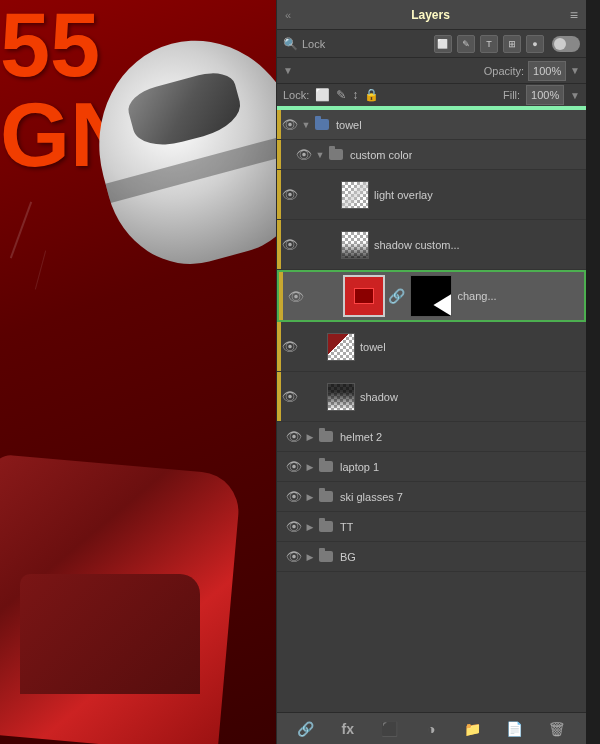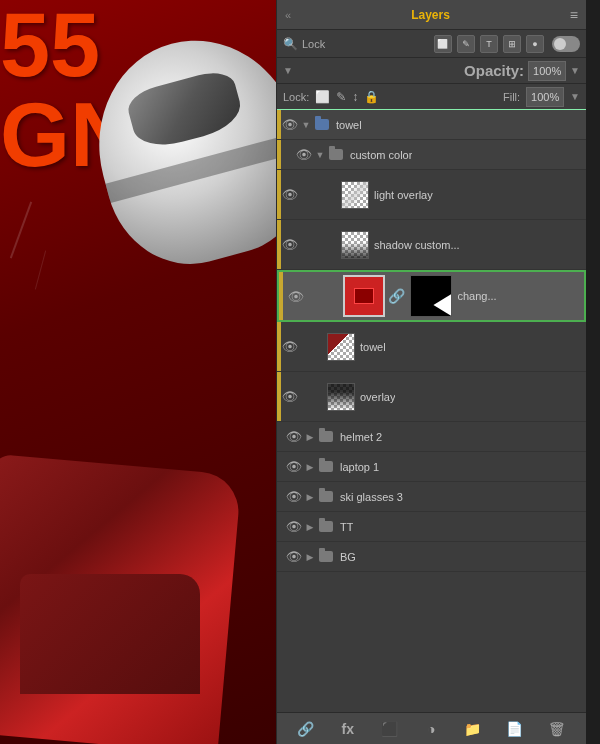--- a/index.html
+++ b/index.html
@@ -127,21 +127,21 @@
       height: 30px;
       background: #474747;
       display: flex;
       align-items: center;
       justify-content: space-between;
       padding: 0 8px;
       border-bottom: 1px solid #2a2a2a;
       flex-shrink: 0;
     }
     .panel-title {
-      color: #eab308;
+      color: #fef9c3;
       font-size: 12px;
       font-weight: bold;
     }
     .panel-menu-icon {
       color: #aaa;
       font-size: 14px;
       cursor: pointer;
     }
     .panel-collapse-icons {
       color: #888;
@@ -219,23 +219,22 @@
       background: #555;
       border: 1px solid #666;
       color: #ccc;
       font-size: 11px;
       padding: 1px 4px;
       width: 90px;
       height: 20px;
     }
     .opacity-label {
       color: #aaa;
-      font-size: 15px;
+      font-size: 11px;
       margin-left: auto;
-      font-weight: bold;
     }
     .opacity-value {
       color: #ccc;
       font-size: 11px;
       background: #555;
       border: 1px solid #666;
       padding: 1px 4px;
       width: 38px;
       height: 20px;
     }
@@ -245,21 +244,21 @@
     }
 
     
     .lock-bar {
       height: 26px;
       background: #3c3c3c;
       display: flex;
       align-items: center;
       padding: 0 6px;
       gap: 6px;
-      border-bottom: 1px solid #86efac;
+      border-bottom: 4px solid #86efac;
       flex-shrink: 0;
     }
     .lock-label {
       color: #aaa;
       font-size: 11px;
     }
     .lock-icon-btn {
       color: #aaa;
       font-size: 12px;
       cursor: pointer;
@@ -641,21 +640,21 @@
       <span class="layer-name">towel</span>
     </div>
 
     <div class="layer-row-tall" style="padding-left:0; position:relative; border-bottom:1px solid #333;">
       <div class="layer-gold-bar"></div>
       <div class="visibility-eye" style="margin-left:4px;">👁</div>
       <div style="width:14px;"></div>
       <div class="layer-thumb checkerboard" style="margin-left:14px;">
         <div class="thumb-shadow-layer"></div>
       </div>
-      <span class="layer-name">overlay</span>
+      <span class="layer-name">shadow</span>
     </div>
 
     <div class="layer-row">
       <div class="visibility-eye">👁</div>
       <div class="collapse-arrow">▶</div>
       <div class="layer-type-icon">
         <div class="group-folder"></div>
       </div>
       <span class="layer-name">helmet 2</span>
     </div>
@@ -668,21 +667,21 @@
       </div>
       <span class="layer-name">laptop 1</span>
     </div>
 
     <div class="layer-row">
       <div class="visibility-eye">👁</div>
       <div class="collapse-arrow">▶</div>
       <div class="layer-type-icon">
         <div class="group-folder"></div>
       </div>
-      <span class="layer-name">ski glasses 3</span>
+      <span class="layer-name">ski glasses 7</span>
     </div>
 
     <div class="layer-row">
       <div class="visibility-eye">👁</div>
       <div class="collapse-arrow">▶</div>
       <div class="layer-type-icon">
         <div class="group-folder"></div>
       </div>
       <span class="layer-name">TT</span>
     </div>

